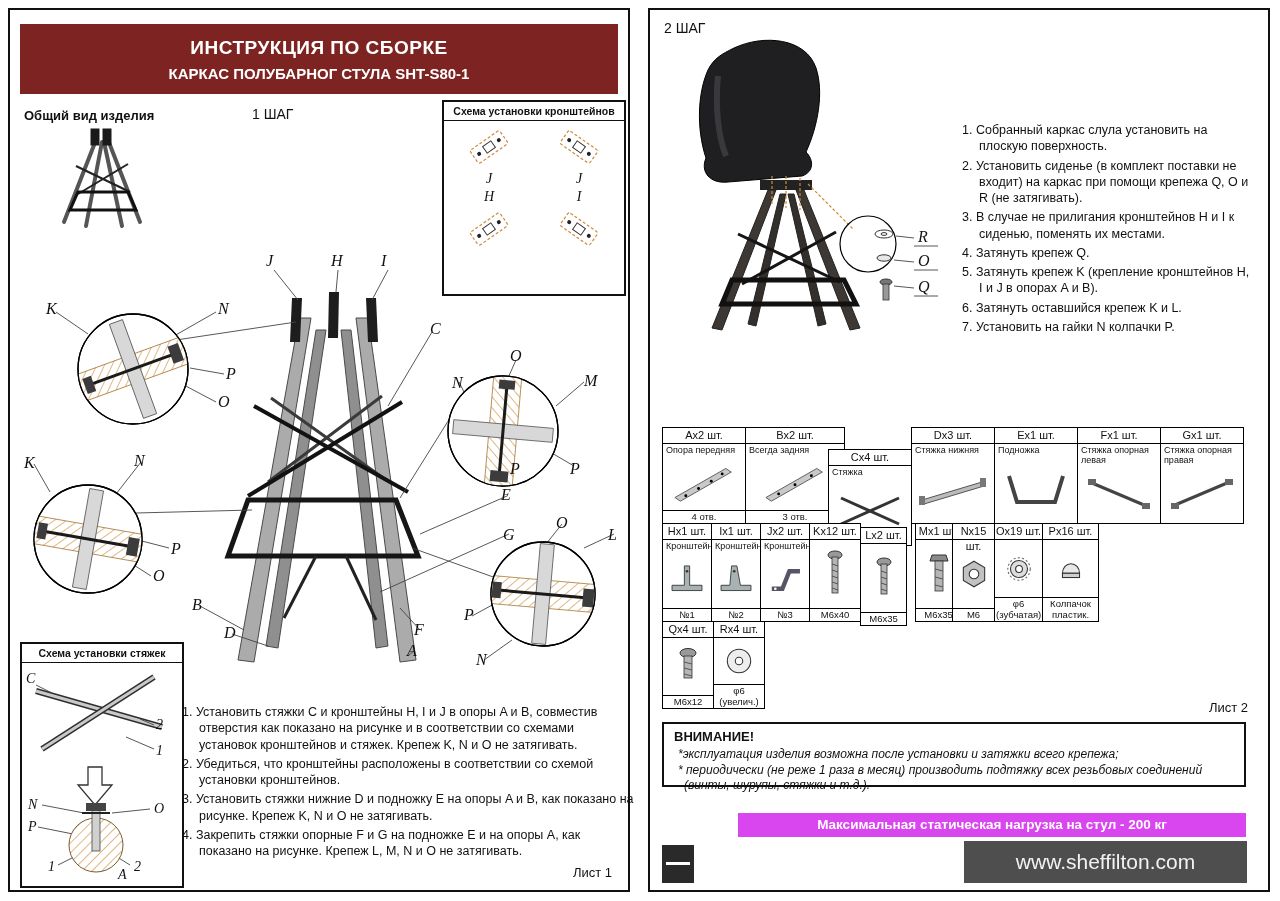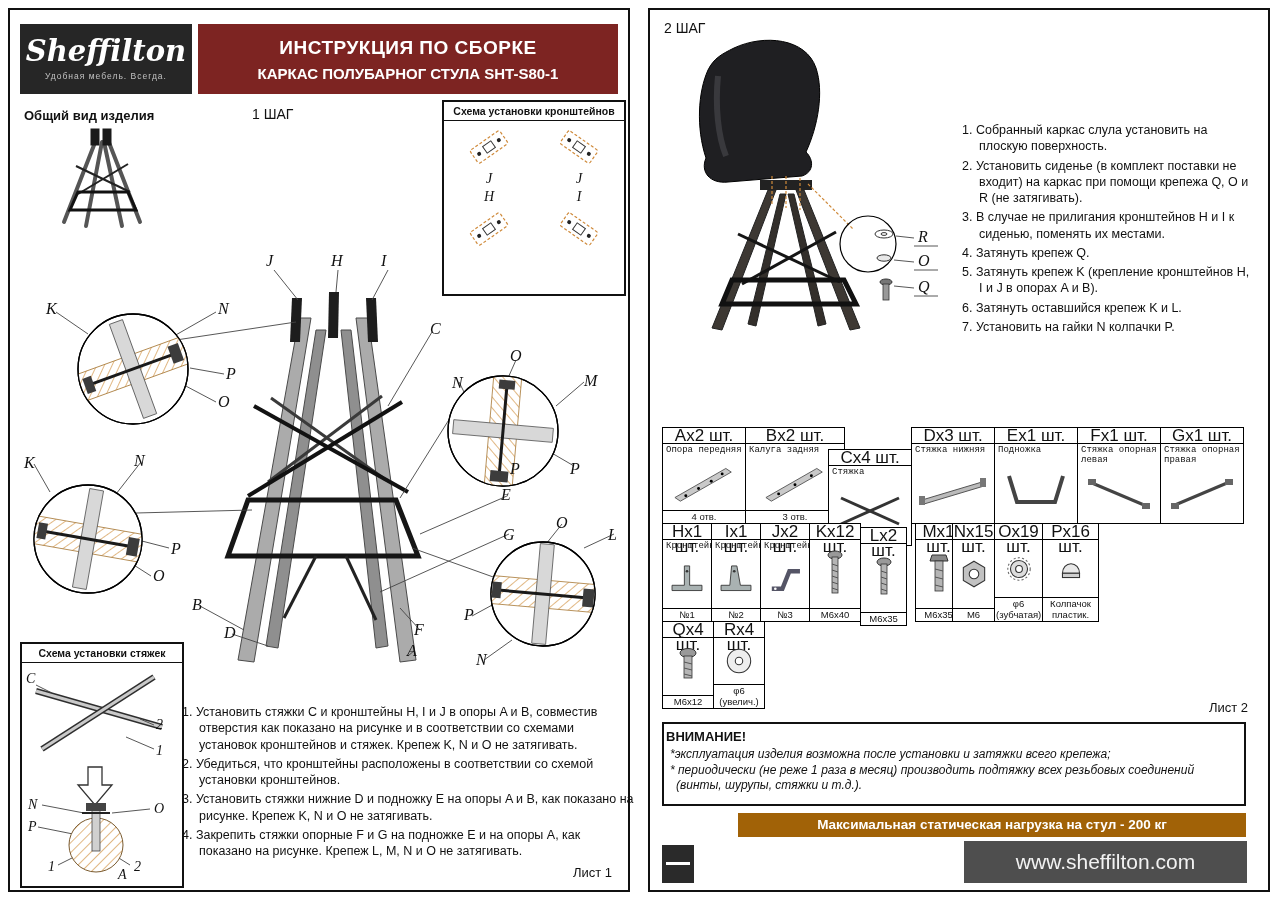--- a/index.html
+++ b/index.html
@@ -53,35 +53,35 @@
 
   .sheet-label { position: absolute; font-size: 13px; }
   .sheet1 { right: 16px; bottom: 10px; }
   .sheet2 { right: 20px; top: 690px; }
 
   
   .stool-svg { position: absolute; left: 18px; top: 24px; }
 
   .pcell { position: absolute; border: 1px solid #000; background: #fff;
            display: flex; flex-direction: column; }
-  .ph { height: 16px; border-bottom: 1px solid #000; font-size: 17px;
+  .ph { height: 16px; border-bottom: 1px solid #000; font-size: 11px;
         text-align: center; line-height: 15px; }
-  .pname { font-size: 9px; line-height: 1.1; padding: 2px 2px 0 3px; font-family: Liberation Mono, monospace; }
+  .pname { font-size: 9px; line-height: 1.1; padding: 2px 2px 0 3px; }
   .pdraw { flex: 1; display: flex; align-items: center; justify-content: center;
            min-height: 0; overflow: hidden; }
   .pnote { font-size: 9.5px; line-height: 1.1; text-align: center;
            border-top: 1px solid #000; padding: 1px; }
 
-  .warn-box { position: absolute; left: 12px; top: 712px; width: 584px; height: 84px;
-              border: 2px solid #111; padding: 5px 2px; }
+  .warn-box { position: absolute; left: 12px; top: 712px; width: 584px; height: 65px;
+              border: 2px solid #111; padding: 5px 10px; }
   .warn-title { font-size: 13px; font-weight: bold; margin-bottom: 3px; }
   .warn-box p { font-size: 12px; line-height: 1.3; padding-left: 10px; text-indent: -6px; font-style: italic; }
 
   .load-banner { position: absolute; left: 88px; top: 803px; width: 508px; height: 24px;
-                 background: #a16207; color: #fff; font-size: 13.5px; font-weight: bold;
+                 background: #d946ef; color: #fff; font-size: 13.5px; font-weight: bold;
                  text-align: center; line-height: 24px; }
 
   .f-logo { position: absolute; left: 12px; top: 835px; width: 32px; height: 38px;
             background: #2a2a2a; }
   .f-logo::after { content: ""; position: absolute; left: 4px; right: 4px; top: 17px;
                    height: 3px; background: #fff; }
   .f-addr { position: absolute; left: 52px; top: 838px; font-size: 9.5px; line-height: 1.45; }
   .f-web { position: absolute; left: 314px; top: 831px; width: 283px; height: 42px;
            background: #4e4e4e; color: #f2f2f2; font-size: 21px;
            display: flex; align-items: center; justify-content: center; }
@@ -90,24 +90,20 @@
         font-size: 16px; fill: #111; }
   .co2 { font-family: "Liberation Serif", serif; font-style: italic;
          font-size: 14px; fill: #111; }
 </style>
 </head>
 <body>
 
 <div class="pg pg1">
 
   <div class="p1-header">
-    <div class="logo-box">
-      <div class="logo-brand">Sheffilton</div>
-      <div class="logo-tagline">Удобная мебель. Всегда.</div>
-    </div>
     <div class="title-box">
       <div class="title1">ИНСТРУКЦИЯ ПО СБОРКЕ</div>
       <div class="title2">КАРКАС ПОЛУБАРНОГ СТУЛА SHT-S80-1</div>
     </div>
   </div>
 
   <div class="gv-label">Общий вид изделия</div>
   <div class="step-label p1-step">1 ШАГ</div>
 
   <svg class="gv-svg" width="140" height="118" viewBox="0 0 140 118">
@@ -418,21 +414,21 @@
           <circle cx="18" cy="36" r="1.6"></circle>
           <circle cx="32" cy="28" r="1.6"></circle>
           <circle cx="46" cy="20" r="1.6"></circle>
           <circle cx="58" cy="12" r="1.6"></circle>
         </svg>
     </div>
     <div class="pnote">4 отв.</div>
   </div>
   <div class="pcell" style="left:95px;top:417px;width:100px;height:97px">
     <div class="ph">Bx2 шт.</div>
-    <div class="pname">Калуга задняя</div>
+    <div class="pname">Всегда задняя</div>
     <div class="pdraw">
       <svg width="76" height="40" viewBox="0 0 76 44">
           <polygon points="6,38 62,6 68,10 12,42" fill="#c9c9c9" stroke="#555"></polygon>
           <circle cx="20" cy="34" r="1.6"></circle>
           <circle cx="38" cy="24" r="1.6"></circle>
           <circle cx="56" cy="14" r="1.6"></circle>
         </svg>
     </div>
     <div class="pnote">3 отв.</div>
   </div>

